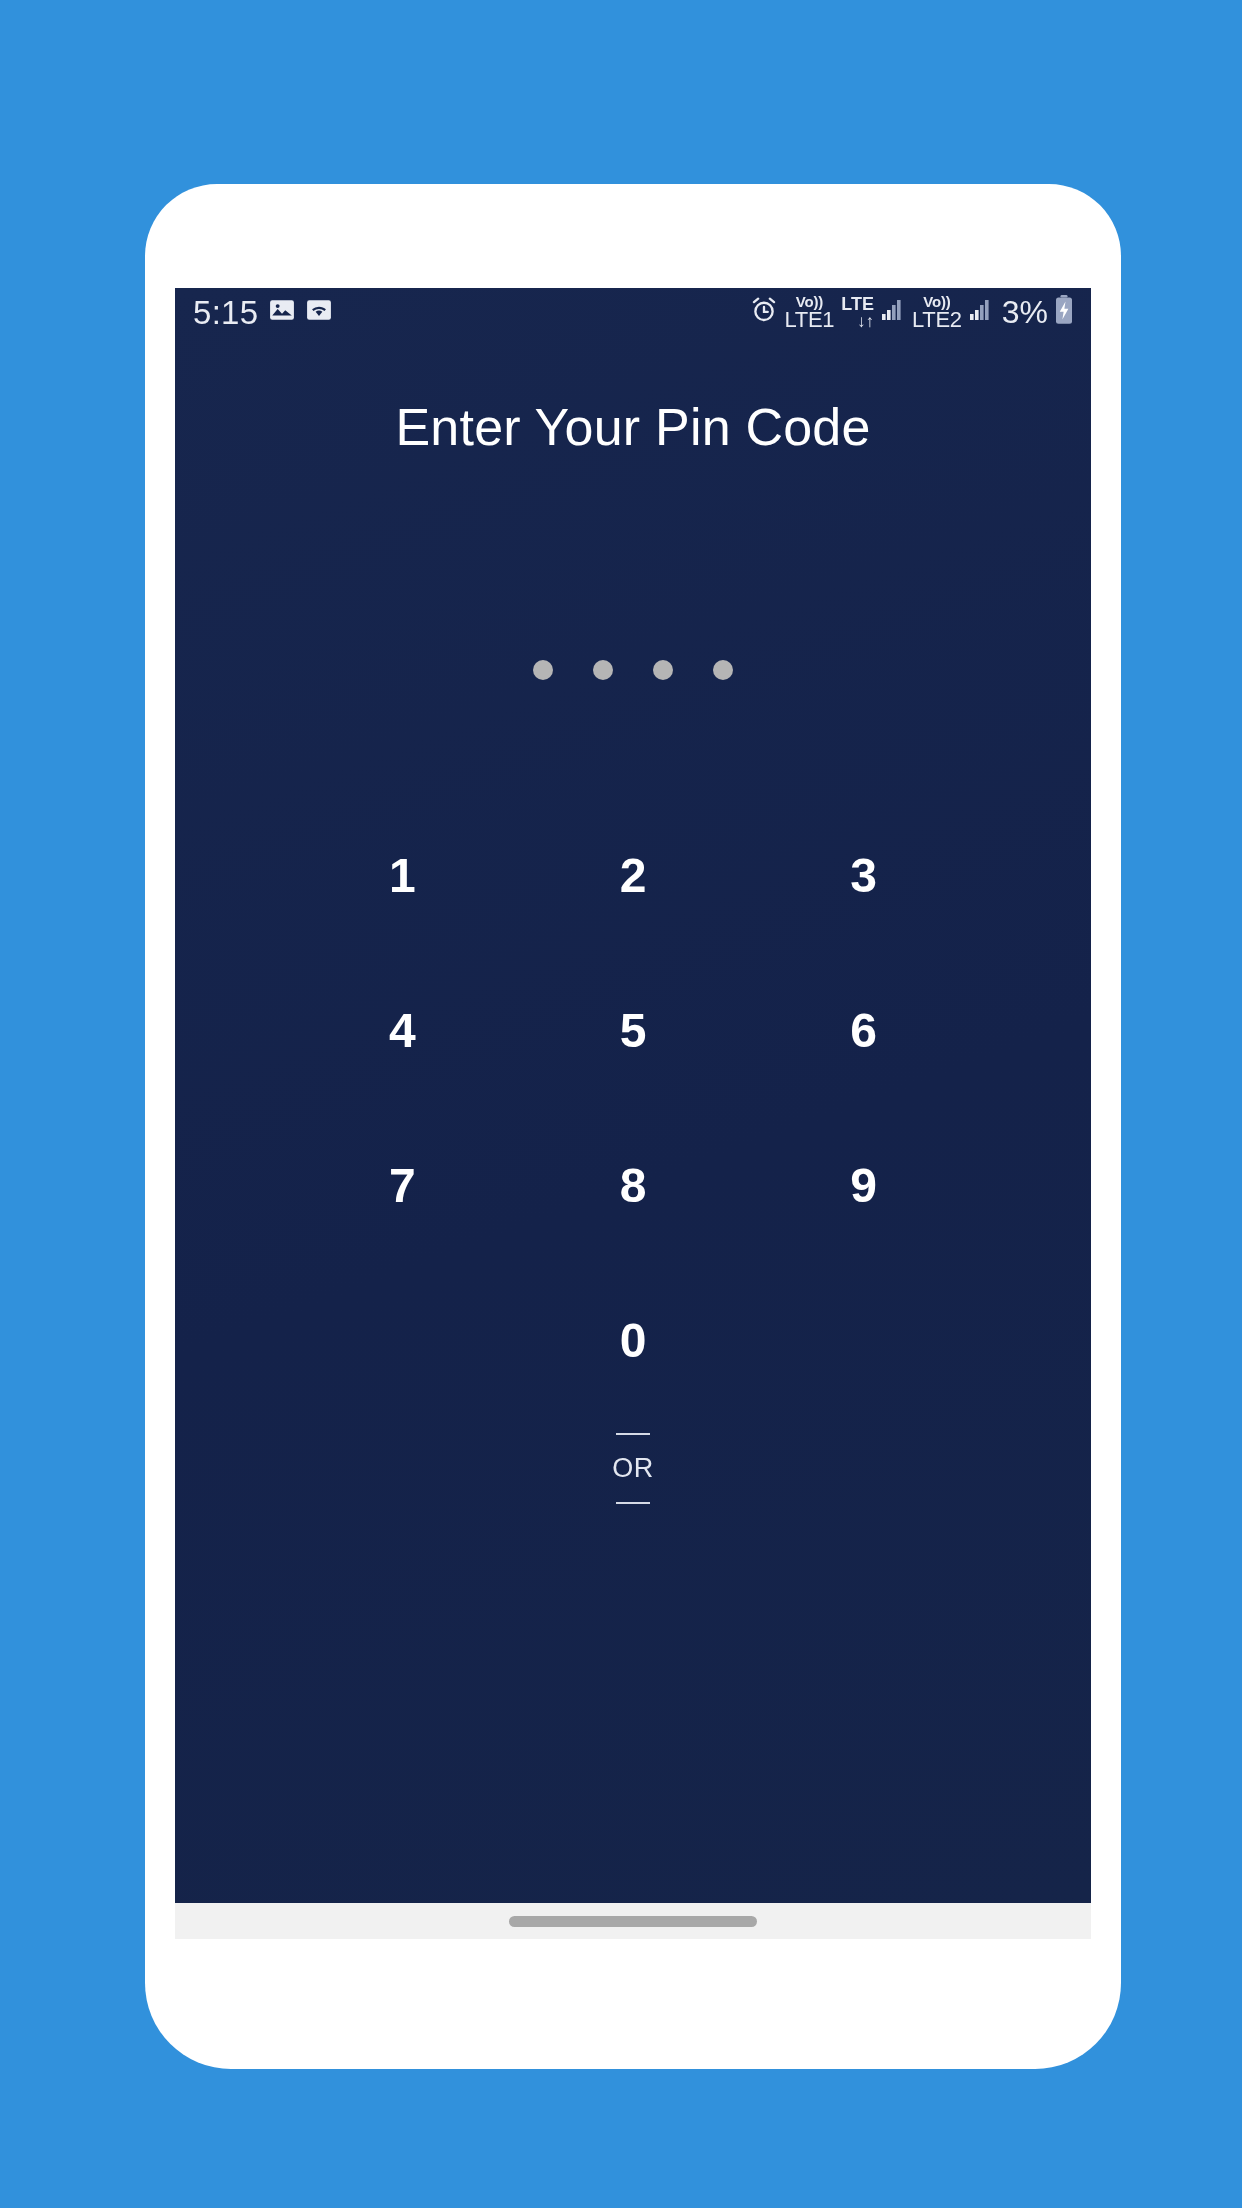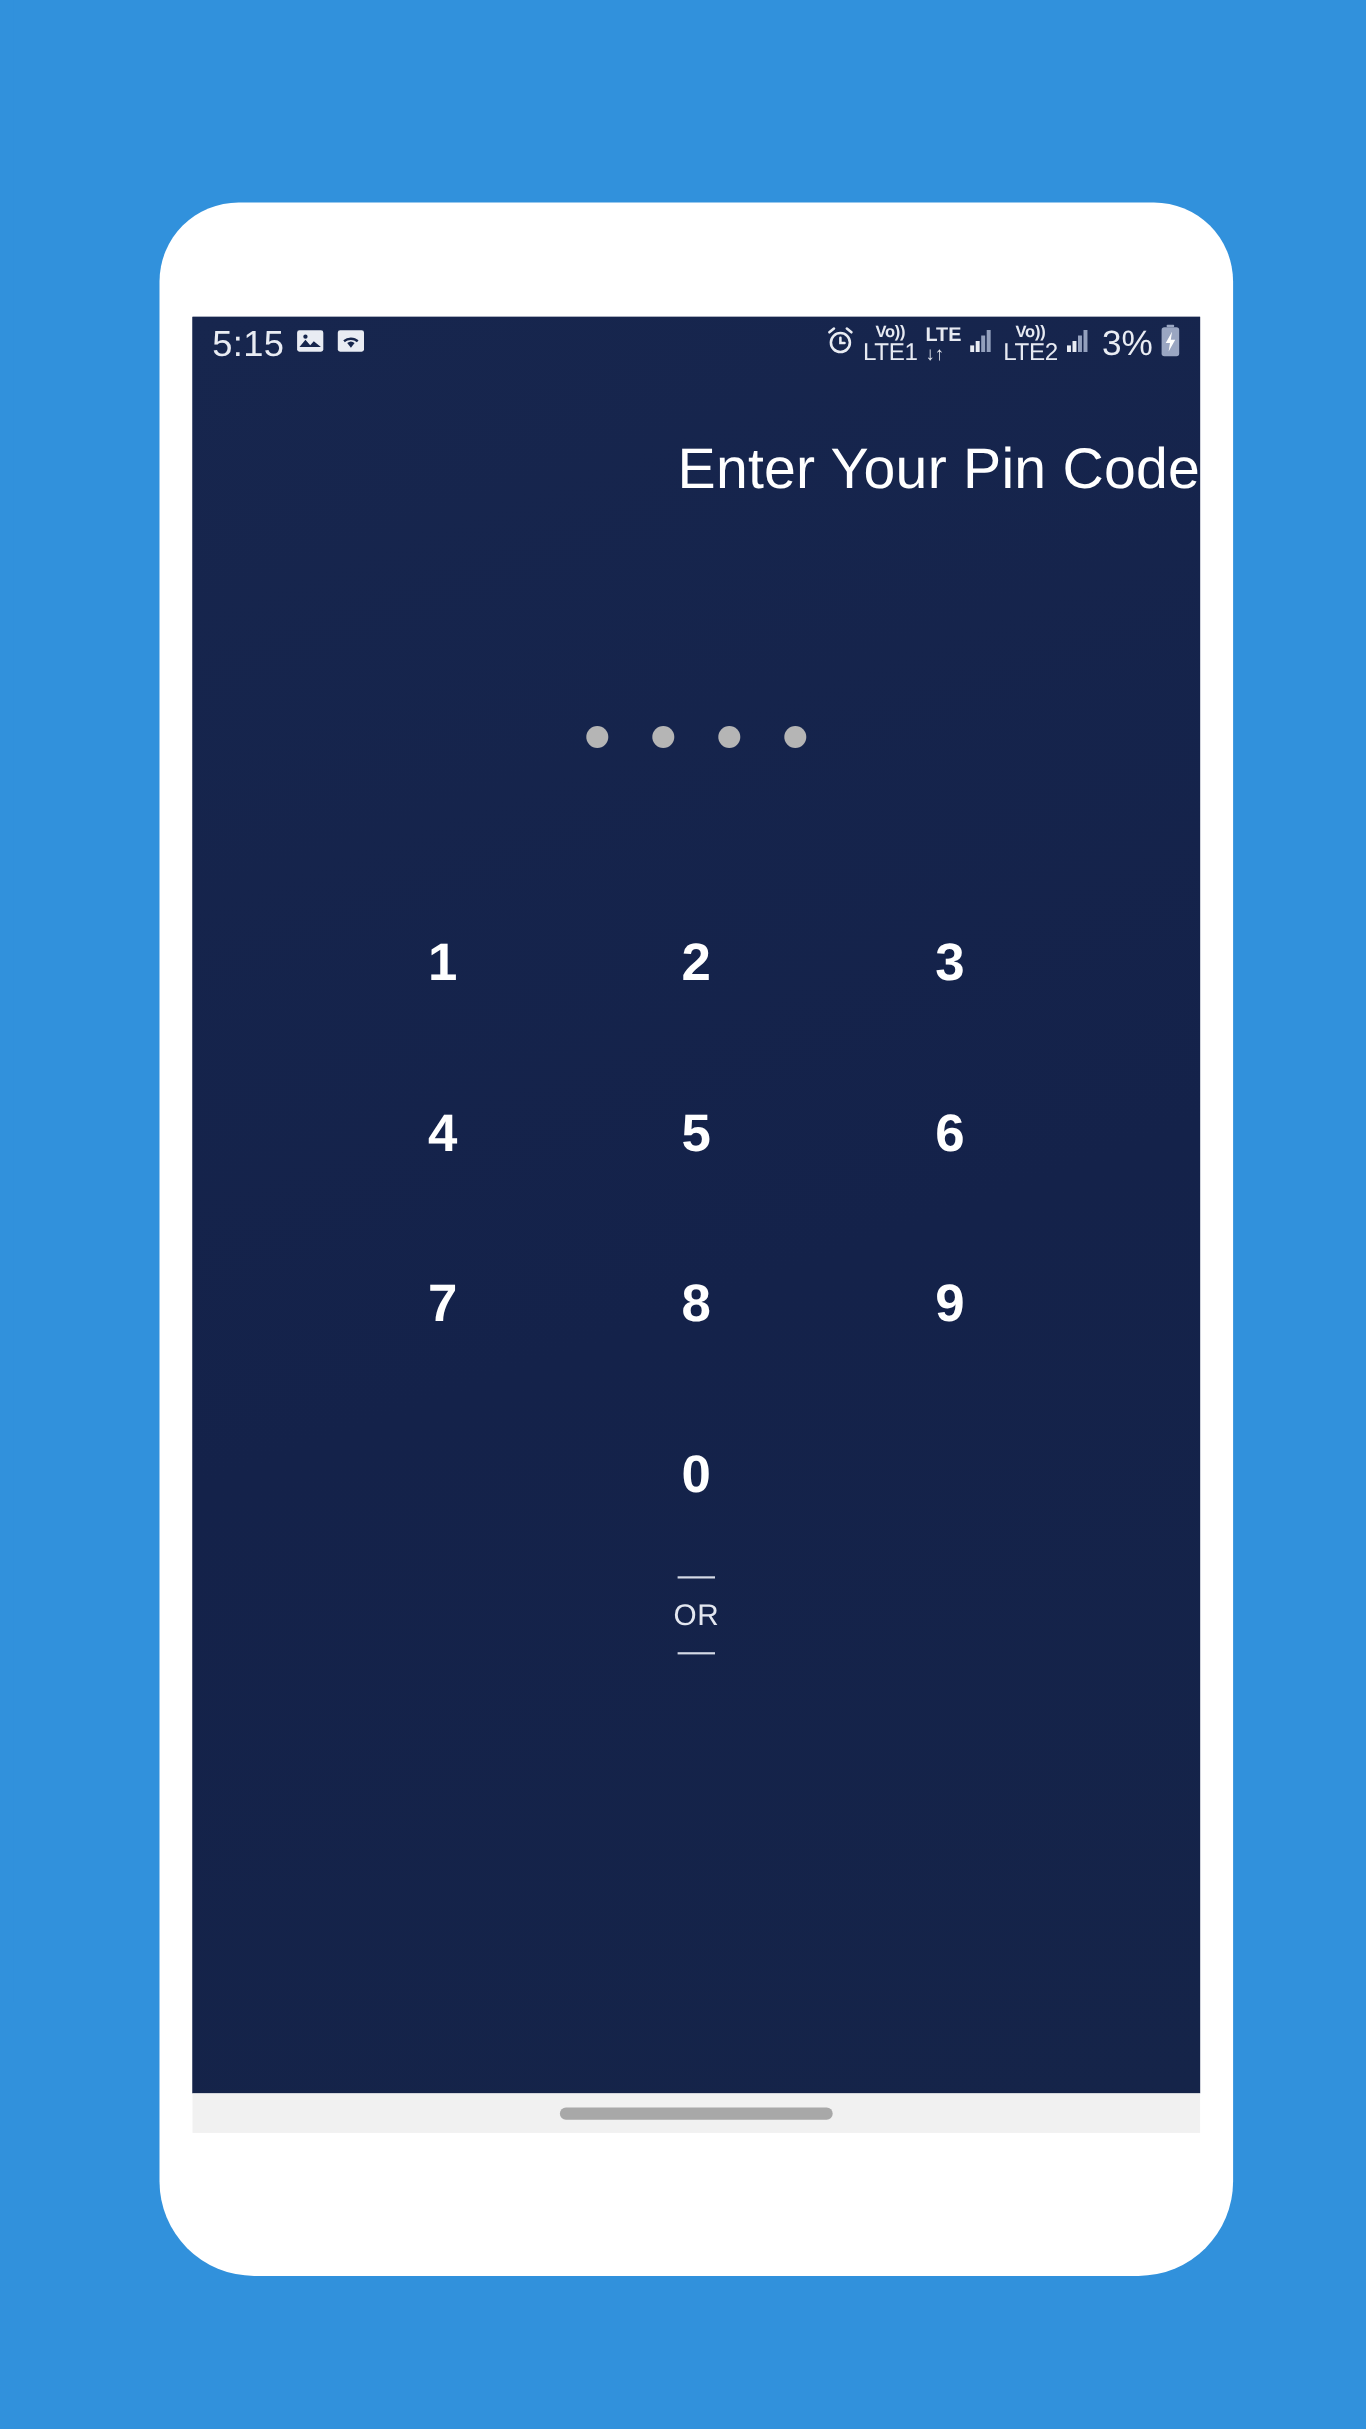--- a/index.html
+++ b/index.html
@@ -44,28 +44,28 @@
     color:#e7eaf2;
   }
   .sb-left { display:flex; align-items:center; gap:11px; }
   .sb-right { display:flex; align-items:center; gap:7px; margin-left:auto; }
   .sb-time { font-size:33px; font-weight:400; letter-spacing:.3px; color:#e9ecf3; line-height:1; }
   .sb-ico { display:block; }
   .sb-pct { font-size:32px; font-weight:400; color:#e9ecf3; line-height:1; margin-left:2px;}
   .carrier { display:flex; flex-direction:column; align-items:center; line-height:1.0; }
   .carrier .top { font-size:15px; font-weight:700; letter-spacing:-.2px; }
   .carrier .bot { font-size:22px; font-weight:400; letter-spacing:-.3px; }
-  .lte-blk { display:flex; flex-direction:column; align-items:flex-start; line-height:1.0; }
+  .lte-blk { display:flex; flex-direction:column; align-items:flex-end; line-height:1.0; }
   .lte-blk .top { font-size:18px; font-weight:700; }
   .lte-blk .bot { font-size:17px; font-weight:700; }
 
   
   #pin-title {
     position:absolute; left:0; top:109px; width:100%;
-    text-align:right;
+    text-align:center;
     color:#ffffff;
     font-size:52px;
     font-weight:400;
     letter-spacing:.2px;
   }
 
   
   #pin-dots {
     position:absolute; left:0; top:372px; width:100%;
     display:flex; justify-content:center; align-items:center; gap:40px;

